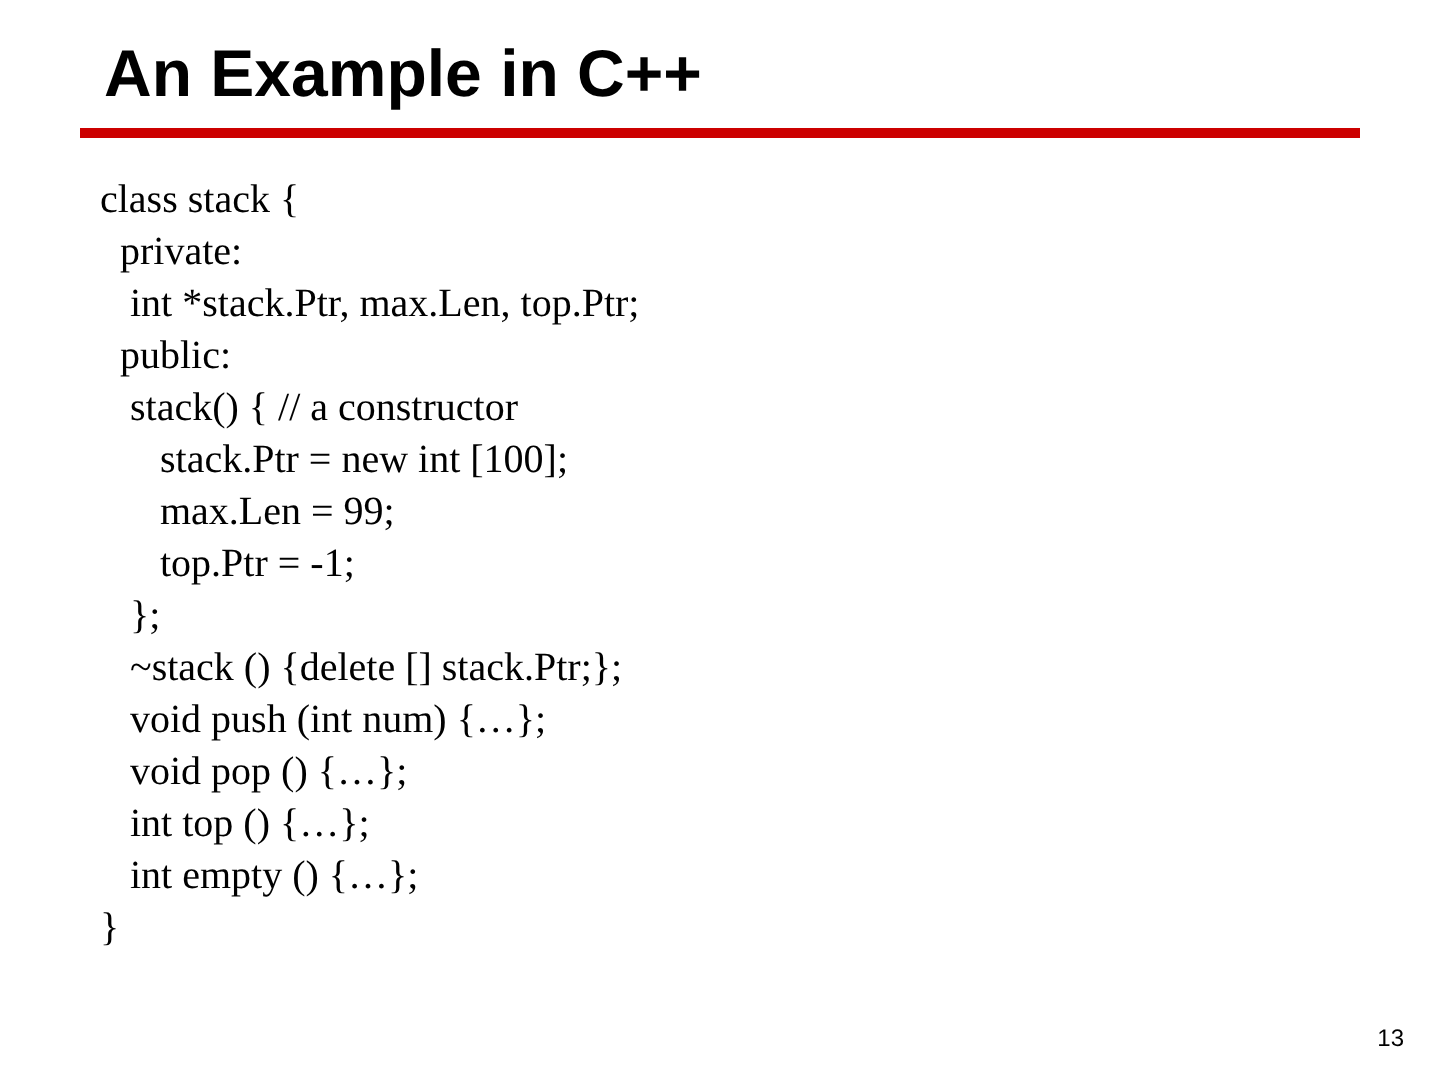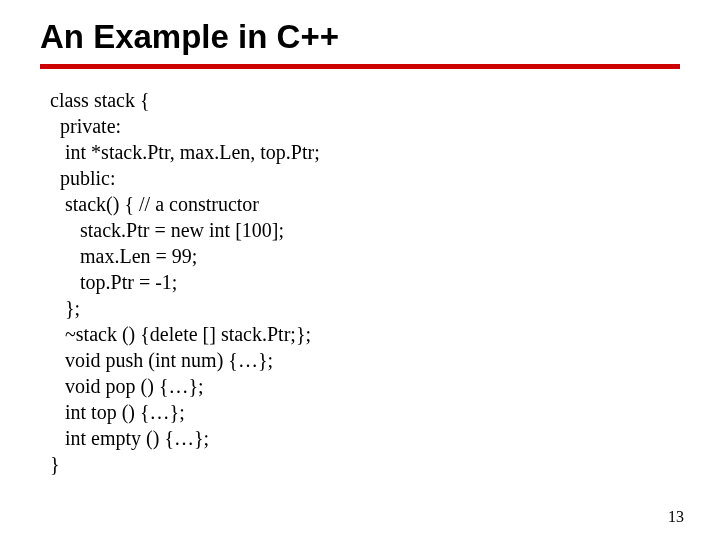--- a/index.html
+++ b/index.html
@@ -16,42 +16,42 @@
     height: 540px;
     box-sizing: border-box;
     padding: 18px 40px 0 40px;
     position: relative;
   }
   .title {
     font-family: "Gill Sans", "Gill Sans MT", "Segoe UI", sans-serif;
     font-size: 33px;
     font-weight: 600;
     color: #000;
-    margin: 0 0 8px 0;
+    margin: 0 0 8px 12px;
   }
   .rule {
     height: 5px;
     background: #cc0000;
     margin: 0 0 18px 0;
   }
   pre.code {
     font-family: Liberation Serif, serif;
     font-size: 20px;
     line-height: 1.3;
     white-space: pre;
     color: #000;
     margin: 0 0 0 10px;
   }
   .pagenum {
     position: absolute;
-    right: 36px;
+    right: 18px;
     bottom: 14px;
-    font-size: 16px;
+    font-size: 12px;
     color: #000;
-    font-family: Liberation Serif, serif;
+    font-family: Liberation Sans, sans-serif;
   }
 </style>
 </head>
 <body>
 
 <div class="slide">
   <h1 class="title">An Example in C++</h1>
   <div class="rule"></div>
 
   <pre class="code"><span>class stack {</span>

